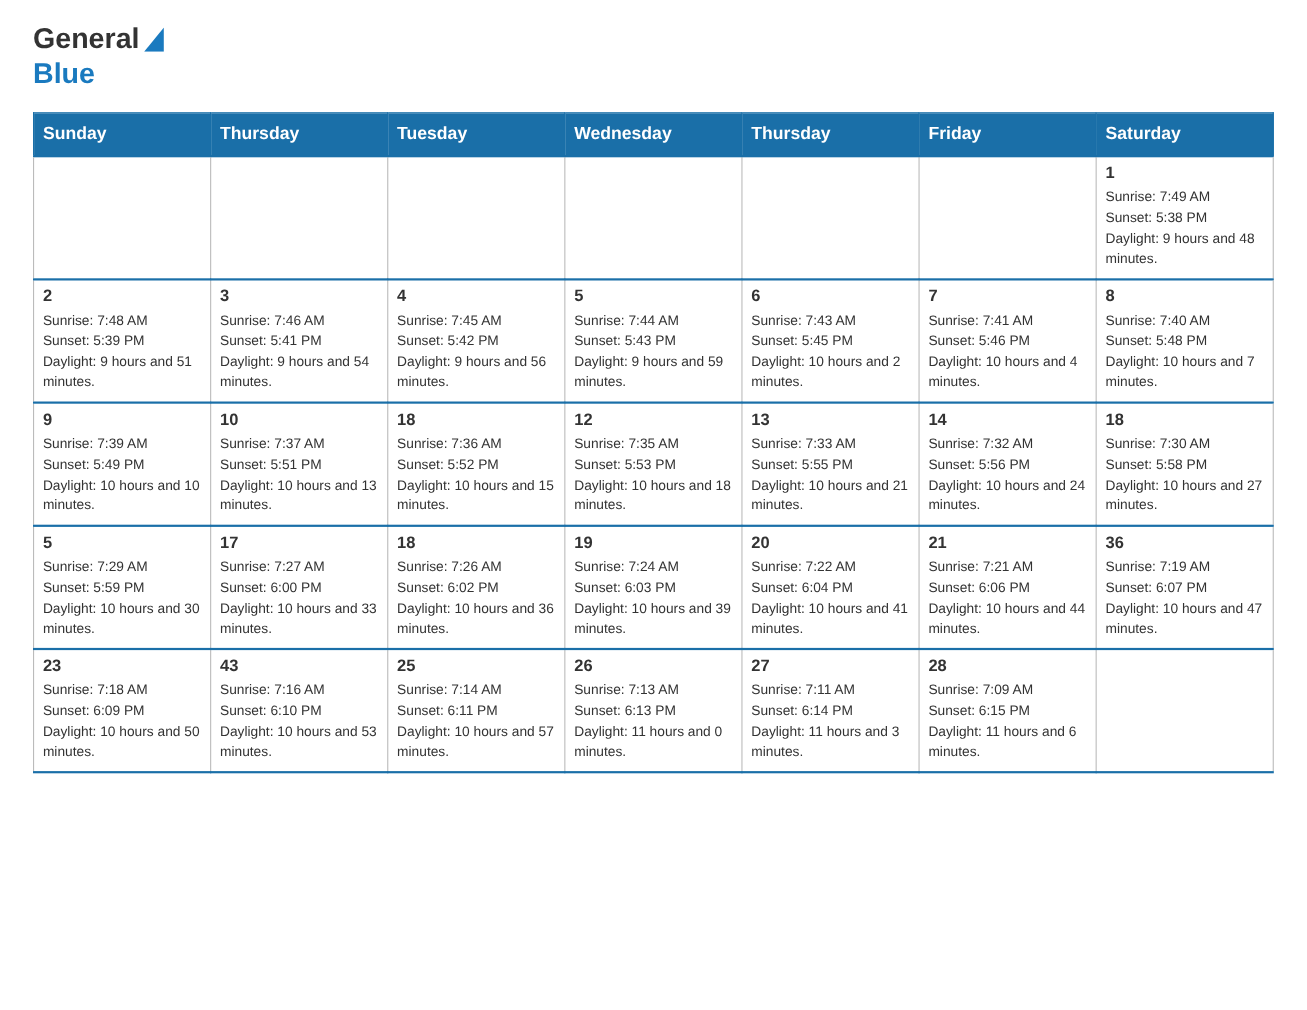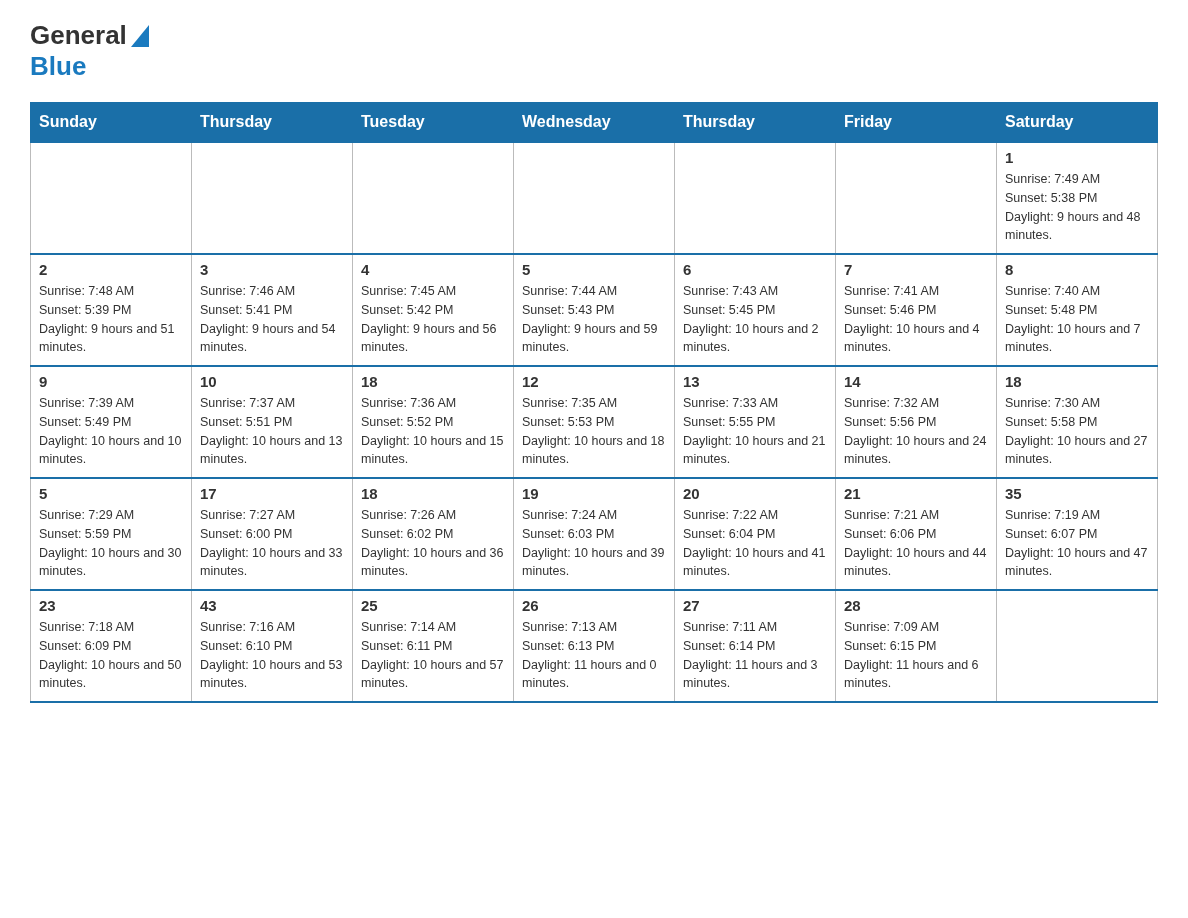--- a/index.html
+++ b/index.html
@@ -225,21 +225,21 @@
         </td>
         <td>
           <span class="day-number">20</span>
           <div class="day-info">Sunrise: 7:22 AM<br>Sunset: 6:04 PM<br>Daylight: 10 hours and 41 minutes.</div>
         </td>
         <td>
           <span class="day-number">21</span>
           <div class="day-info">Sunrise: 7:21 AM<br>Sunset: 6:06 PM<br>Daylight: 10 hours and 44 minutes.</div>
         </td>
         <td>
-          <span class="day-number">35</span>
+          <span class="day-number">36</span>
           <div class="day-info">Sunrise: 7:19 AM<br>Sunset: 6:07 PM<br>Daylight: 10 hours and 47 minutes.</div>
         </td>
       </tr>
       <tr>
         <td>
           <span class="day-number">23</span>
           <div class="day-info">Sunrise: 7:18 AM<br>Sunset: 6:09 PM<br>Daylight: 10 hours and 50 minutes.</div>
         </td>
         <td>
           <span class="day-number">43</span>

